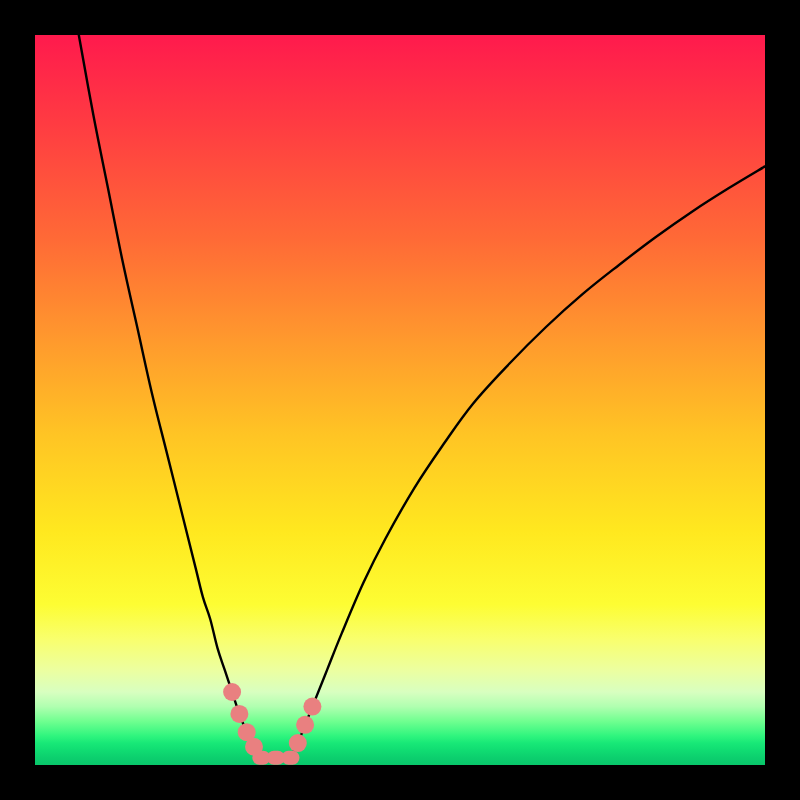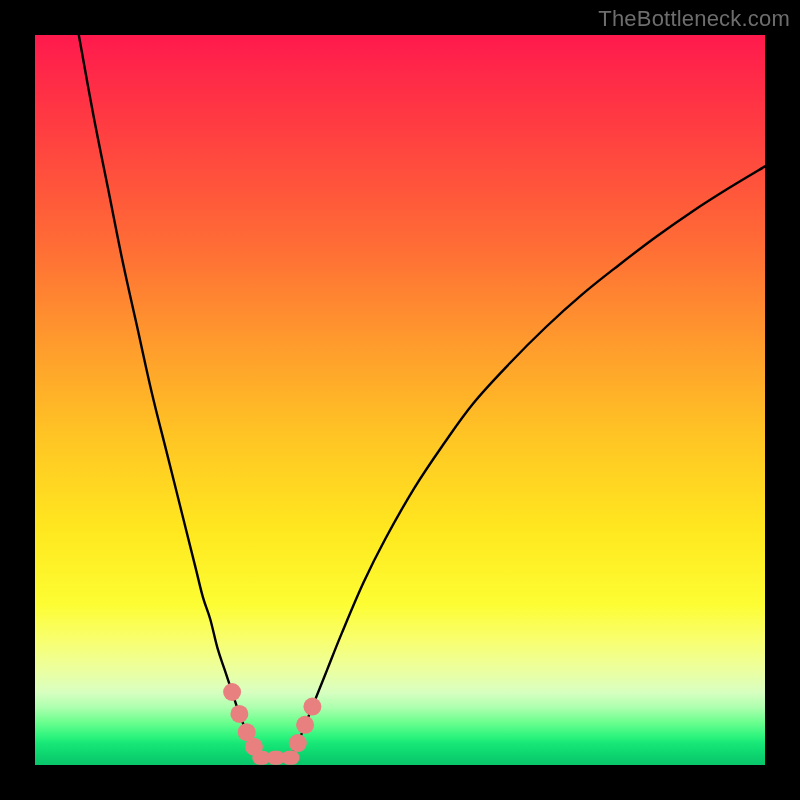--- a/index.html
+++ b/index.html
@@ -71,21 +71,20 @@
     stroke-linejoin: round;
   }
   .points circle, .points rect {
     fill: #e98080;
   }
 </style>
 </head>
 <body>
 
 <div class="frame">
-  <div class="watermark">TheBottleneck.com</div>
   <div class="plot-area">
     <svg class="curves" viewBox="0 0 730 730">
       <path id="left-curve" class="curve-stroke" d="M 43.8 0 C 46.428 14.453999999999992, 53.144 52.70599999999996, 58.4 80.29999999999995 C 63.656 107.89399999999995, 67.744 127.01999999999995, 73 153.29999999999995 C 78.256 179.57999999999996, 82.344 201.334, 87.6 226.3 C 92.856 251.26600000000002, 96.944 268.348, 102.2 292 C 107.456 315.652, 111.544 335.36199999999997, 116.8 357.7 C 122.056 380.038, 126.144 395.076, 131.4 416.1 C 136.656 437.124, 140.744 453.476, 146 474.5 C 151.256 495.524, 156.658 517.132, 160.6 532.9 C 164.542 548.668, 165.27200000000002 552.902, 167.9 562.1 C 170.528 571.298, 172.572 574.802, 175.2 584 C 177.82799999999997 593.198, 179.87199999999999 604.0020000000001, 182.5 613.2 C 185.12800000000001 622.398, 187.172 627.216, 189.8 635.1 C 192.42800000000003 642.984, 194.47200000000004 649.116, 197.10000000000002 657 C 199.728 664.884, 201.77200000000002 671.673, 204.4 678.9 C 207.028 686.127, 209.072 691.237, 211.7 697.15 C 214.32799999999997 703.063, 216.37199999999999 707.151, 219 711.75 C 221.62800000000001 716.349, 224.98600000000002 720.729, 226.3 722.7"></path>
       <path id="flat-seg" class="curve-stroke" d="M 226.3 722.7 L 255.49999999999997 722.7"></path>
       <path id="right-curve" class="curve-stroke" d="M 255.49999999999997 722.7 C 256.81399999999996 720.072, 260.172 714.013, 262.8 708.1 C 265.428 702.187, 267.47200000000004 696.4200000000001, 270.1 689.85 C 272.728 683.28, 273.45799999999997 681.455, 277.4 671.6 C 281.342 661.745, 286.744 648.24, 292 635.1 C 297.256 621.96, 300.03 614.368, 306.59999999999997 598.6 C 313.16999999999996 582.832, 320.616 564.582, 328.5 547.5 C 336.384 530.418, 341.202 520.7819999999999, 350.4 503.7 C 359.59799999999996 486.618, 369.088 469.682, 379.6 452.6 C 390.112 435.51800000000003, 398.288 423.911, 408.8 408.8 C 419.312 393.689, 426.174 383.104, 438 368.65 C 449.826 354.19599999999997, 461.36 342.2969999999999, 474.5 328.49999999999994 C 487.64 314.703, 497.85999999999996 304.483, 510.99999999999994 292 C 524.14 279.517, 534.36 270.31899999999996, 547.5 259.15 C 560.64 247.98099999999997, 570.86 240.1992, 584 229.95 C 597.14 219.7008, 607.36 211.80220000000003, 620.5 202.21000000000004 C 633.64 192.61780000000005, 643.86 185.4638, 657 176.65999999999997 C 670.14 167.85619999999994, 680.36 161.44679999999994, 693.5 153.29999999999995 C 706.64 145.15319999999997, 723.43 135.34200000000007, 730 131.4000000000001"></path>
       <g id="points" class="points">
           <circle cx="197.10000000000002" cy="657" r="9"></circle>
           <circle cx="204.4" cy="678.9" r="9"></circle>
           <circle cx="211.7" cy="697.15" r="9"></circle>
           <circle cx="219" cy="711.75" r="9"></circle>

